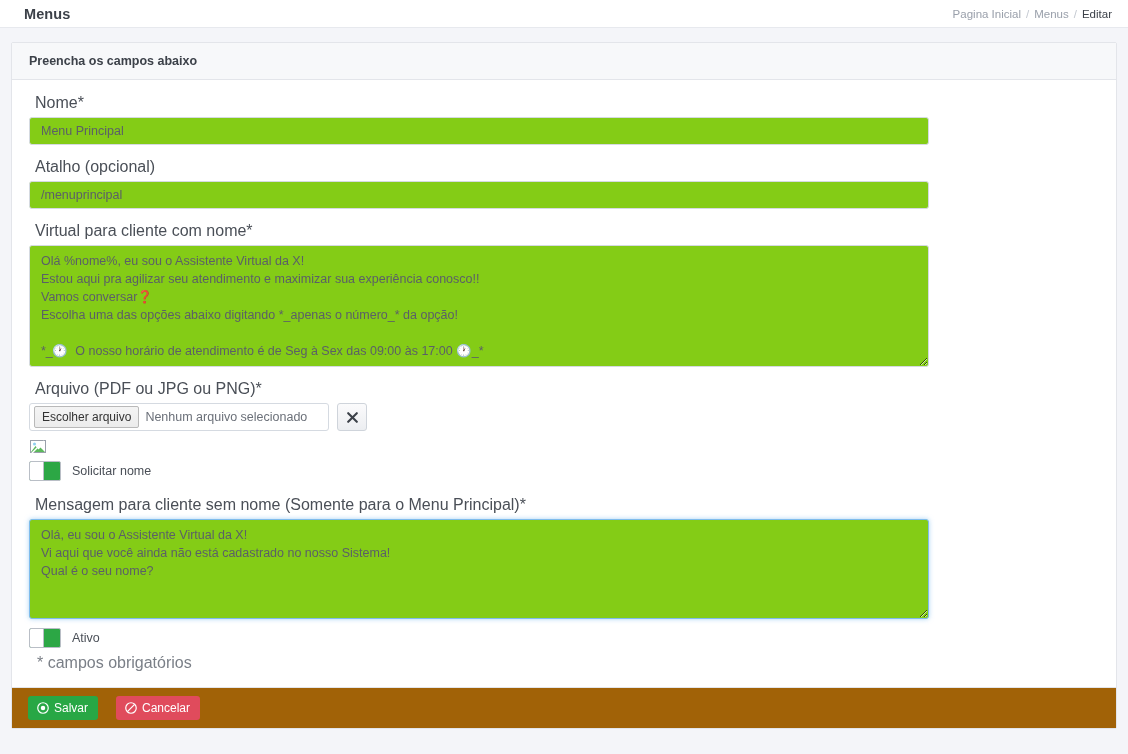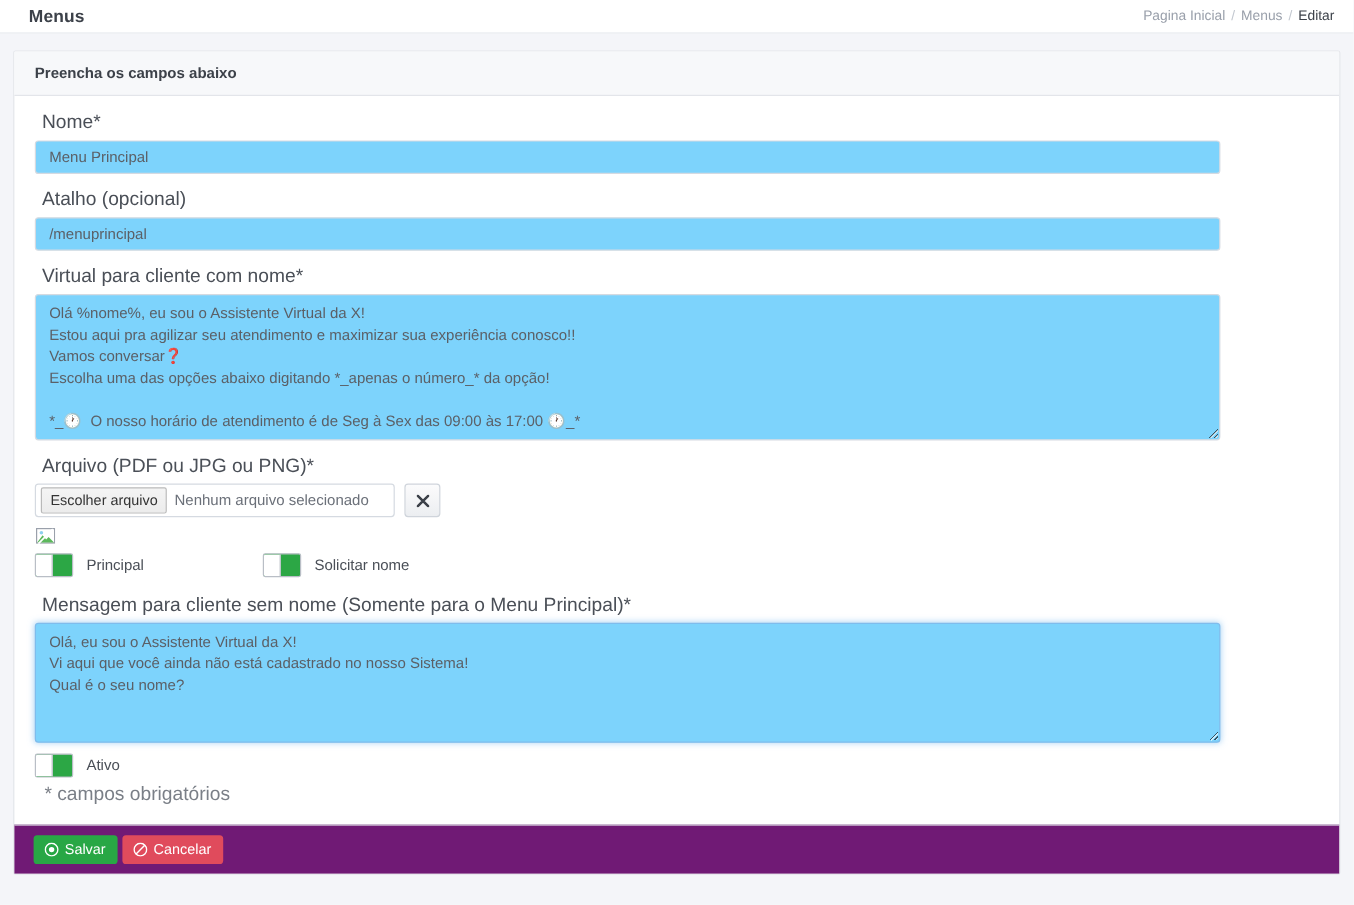--- a/index.html
+++ b/index.html
@@ -62,27 +62,27 @@
     display: block;
     font-size: 16px;
     color: #4a4f57;
     margin: 0 0 5px 6px;
     font-weight: normal;
   }
   .grp { margin-bottom: 13px; }
 
   .form-control {
     display: block;
-    width: 988px;
+    width: 900px;
     height: 28px;
     padding: 4px 11px;
     font-size: 12.5px;
     font-family: inherit;
     color: #5b6067;
-    background: #7dd3fc;
+    background: #84cc16;
     border: 1px solid #d5dae1;
     border-radius: 3px;
     outline: none;
   }
   textarea.form-control {
     height: 122px;
     line-height: 18px;
     resize: vertical;
     padding: 6px 11px;
     color: #5b6067;
@@ -153,25 +153,25 @@
   }
 
   .required-note {
     font-size: 16px;
     color: #7a7f87;
     padding: 6px 0 7px 8px;
   }
 
   
   .panel-footer {
-    background: #701a75;
+    background: #a16207;
     border-top: 1px solid #e3e5ea;
     padding: 8px 16px;
     display: flex;
-    gap: 4px;
+    gap: 18px;
   }
   .btn {
     display: inline-flex;
     align-items: center;
     gap: 5px;
     font-size: 12px;
     font-family: inherit;
     color: #fff;
     border: none;
     border-radius: 3px;
@@ -240,26 +240,20 @@
 
         <svg class="broken-img" viewBox="0 0 16 16">
           <rect x="0.5" y="1.5" width="15" height="12" fill="#ffffff" stroke="#9aa0ab" stroke-width="1"></rect>
           <path d="M1 13 L5.5 7 L8.5 10.5 L10.5 8.5 L15 13 Z" fill="#5cb85c"></path>
           <circle cx="4.5" cy="5" r="1.5" fill="#8fd0ef"></circle>
           <path d="M2 14 L14 2" stroke="#ffffff" stroke-width="1.4"></path>
         </svg>
       </div>
 
       <div class="toggle-row">
-        <div class="toggle-item" style="width:190px;">
-          <div class="switch">
-            <div class="knob"></div>
-          </div>
-          <span class="switch-label">Principal</span>
-        </div>
         <div class="toggle-item">
           <div class="switch">
             <div class="knob"></div>
           </div>
           <span class="switch-label">Solicitar nome</span>
         </div>
       </div>
 
       <div class="grp" style="margin-top:15px; margin-bottom:6px;">
         <label class="form-label">Mensagem para cliente sem nome (Somente para o Menu Principal)*</label>

